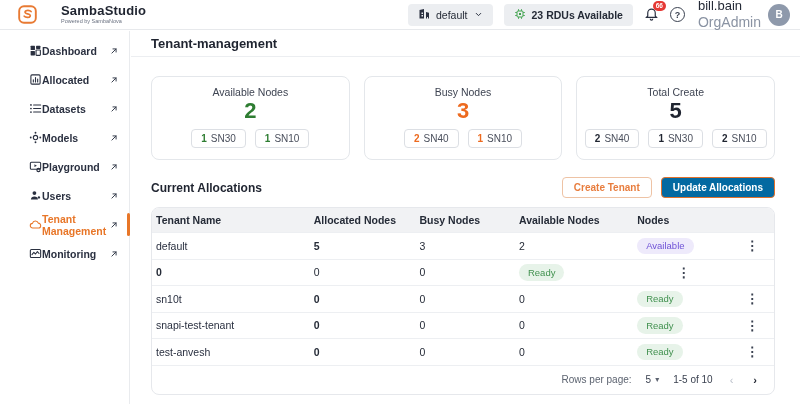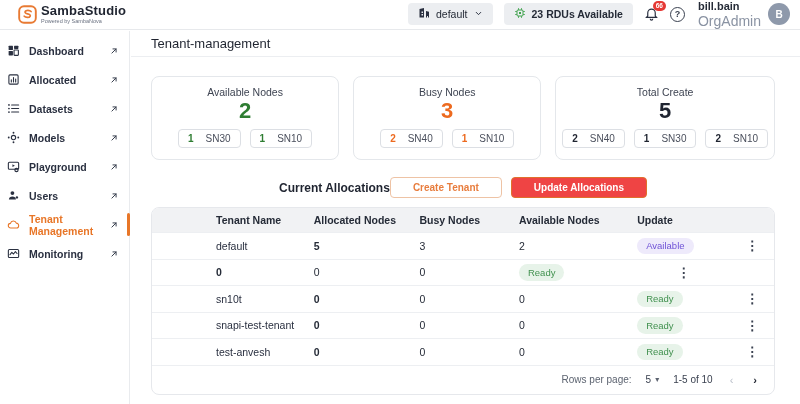--- a/index.html
+++ b/index.html
@@ -10,21 +10,21 @@
     color: #252b37;
     font-size: 11px;
   }
   
   .topbar {
     position: absolute; top: 0; left: 0; right: 0; height: 30px;
     background: #fff; border-bottom: 1px solid #e7e9ec;
     display: flex; align-items: center; justify-content: space-between;
     padding: 0 10px 0 18px; z-index: 20;
   }
-  .brand { display: flex; align-items: center; gap: 4px; }
+  .brand { display: flex; align-items: center; gap: 24px; }
   .brand-mark { width: 19px; height: 19px; flex: 0 0 auto; }
   .brand-text { line-height: 1; }
   .brand-name { font-size: 13px; font-weight: bold; color: #1f2430; letter-spacing: .2px; }
   .brand-tagline { font-size: 5.5px; color: #6a7180; margin-top: 2px; }
   .top-right { display: flex; align-items: center; gap: 11px; }
   .pill {
     display: flex; align-items: center; gap: 6px;
     background: #eceef1; border-radius: 4px; padding: 4px 10px;
     font-size: 10.5px; color: #252b37; cursor: pointer; height: 22px;
   }
@@ -35,88 +35,88 @@
     background: #e53935; color: #fff; font-size: 6.5px; font-weight: bold;
     border-radius: 6px; padding: 1px 3px; line-height: 1.2;
   }
   .help-circle {
     width: 15px; height: 15px; border: 1.4px solid #3a4150; border-radius: 50%;
     display: flex; align-items: center; justify-content: center;
     font-size: 9px; font-weight: bold; color: #3a4150; cursor: pointer;
   }
   .userblock { display: flex; align-items: center; gap: 7px; margin-left: 2px; }
   .user-text { line-height: 1.15; }
-  .user-name { font-size: 11px; font-weight: bold; color: #252b37; }
+  .user-name { font-size: 13px; font-weight: normal; color: #252b37; }
   .user-role { font-size: 14px; color: #8a93a3; text-align: right; }
   .avatar {
     width: 22px; height: 22px; border-radius: 50%;
     background: #8e99ab; color: #fff; font-size: 10px; font-weight: bold;
     display: flex; align-items: center; justify-content: center; cursor: pointer;
   }
   
   .sidebar {
     position: absolute; top: 31px; left: 0; bottom: 0; width: 130px;
     background: #fff; border-right: 1px solid #e9ebee; padding-top: 5px; z-index: 10;
   }
   .nav-item {
-    display: flex; align-items: center; gap: 9px; height: 29px;
-    padding: 0 10px 0 6px; font-size: 10.5px; font-weight: bold; color: #2a3040;
+    display: flex; align-items: center; height: 29px;
+    padding: 0 10px 0 28px; font-size: 10.5px; font-weight: bold; color: #2a3040;
     cursor: pointer; position: relative;
   }
   .nav-item .nav-ic { display: flex; width: 14px; justify-content: center; }
   .nav-item.active { color: #e87628; }
   .nav-item.active::after {
     content: ""; position: absolute; right: -1px; top: 3px; bottom: 3px;
     width: 3px; background: #e87628; border-radius: 2px;
   }
   .nav-label { flex: 1; }
   .nav-ext { display: flex; }
   
   .main { position: absolute; top: 31px; left: 131px; right: 0; bottom: 0; background: #fff; }
   .page-title-bar {
     height: 26px; display: flex; align-items: center;
     padding: 0 20px; border-bottom: 1px solid #eceef1;
   }
-  .page-title { font-size: 13px; font-weight: normal; color: #1f2430; }
+  .page-title { font-size: 13px; font-weight: bold; color: #1f2430; }
   .content { padding: 10px 25px 0 20px; }
   .section-title { font-size: 12px; font-weight: bold; color: #1f2430; }
   .cards { display: flex; gap: 14px; margin-top: 9px; }
   .card {
     flex: 1; border: 1px solid #e4e7eb; border-radius: 8px; background: #fff;
     text-align: center; padding: 9px 6px 11px;
   }
   .card-title { font-size: 10.5px; color: #3e4452; }
   .card-value { font-size: 22px; font-weight: bold; margin: 1px 0 6px; line-height: 1.1; }
   .chips { display: flex; justify-content: center; gap: 9px; }
   .chip {
     border: 1px solid #dcdfe4; border-radius: 4px; padding: 3px 9px;
     font-size: 10px; display: flex; gap: 4px; background: #fff; cursor: default;
   }
   .chip-count { font-weight: bold; }
-  .chip-label { color: #4a4f5c; margin-left: 8px; }
+  .chip-label { color: #4a4f5c; }
   
   .alloc-header {
-    display: flex; align-items: center; justify-content: center;
+    display: flex; align-items: center; justify-content: space-between;
     margin-top: 17px;
   }
   .alloc-buttons { display: flex; gap: 9px; }
   .btn {
     font-family: "Liberation Sans", sans-serif;
-    font-size: 10px; border-radius: 4px; padding: 4px 22px; height: 21px;
+    font-size: 10px; border-radius: 4px; padding: 4px 11px; height: 21px;
     cursor: pointer; line-height: 1.2;
   }
   .btn-outline { background: #fff; border: 1px solid #eec3a5; color: #e87d3e; font-weight: bold; }
-  .btn-solid { background: #ef4444; border: 1px solid #e0712c; color: #fff; font-weight: bold; }
+  .btn-solid { background: #0369a1; border: 1px solid #e0712c; color: #fff; font-weight: bold; }
   .table-wrap {
     margin-top: 9px; border: 1px solid #e6e8ec; border-radius: 8px;
     overflow: hidden; background: #fff;
   }
   .tgrid { display: grid; grid-template-columns: 26% 17% 16% 19% 15% 7%; align-items: center; }
   .thead { background: #f1f2f4; height: 24px; font-weight: bold; font-size: 10.5px; color: #252b37; }
-  .tcell:first-child { padding-left: 20px; margin-left: 44px; }
+  .tcell:first-child { padding-left: 4px; }
   .trow { height: 26.5px; border-top: 1px solid #edeff2; font-size: 10.5px; background: #fff; }
   .cell-tenant { padding-left: 12px; color: #2a3040; }
   .cell-allocated { font-weight: bold; }
   .badge {
     display: inline-block; padding: 2.5px 9px; border-radius: 10px;
     font-size: 9.5px; line-height: 1.2;
   }
   .badge-available { background: #eeeafb; color: #6e51d6; text-align: right; }
   .badge-ready { background: #e7f3e9; color: #41914f; }
   .kebab {
@@ -384,21 +384,21 @@
         <button class="btn btn-solid">Update Allocations</button>
       </div>
     </div>
 
     <div class="table-wrap">
       <div class="tgrid thead" id="thead">
           <span class="tcell">Tenant Name</span>
           <span class="tcell">Allocated Nodes</span>
           <span class="tcell">Busy Nodes</span>
           <span class="tcell">Available Nodes</span>
-          <span class="tcell">Update</span>
+          <span class="tcell">Nodes</span>
           <span></span>
         </div>
       <div id="tbody">
           <div class="tgrid trow">
     <span class="tcell cell-tenant">default</span>
     <span class="tcell cell-allocated">5</span>
     <span class="tcell">3</span>
     <span class="tcell">2</span>
     <span class="tcell"><span class="badge badge-available">Available</span></span>
     <span class="kebab">⋮</span>

